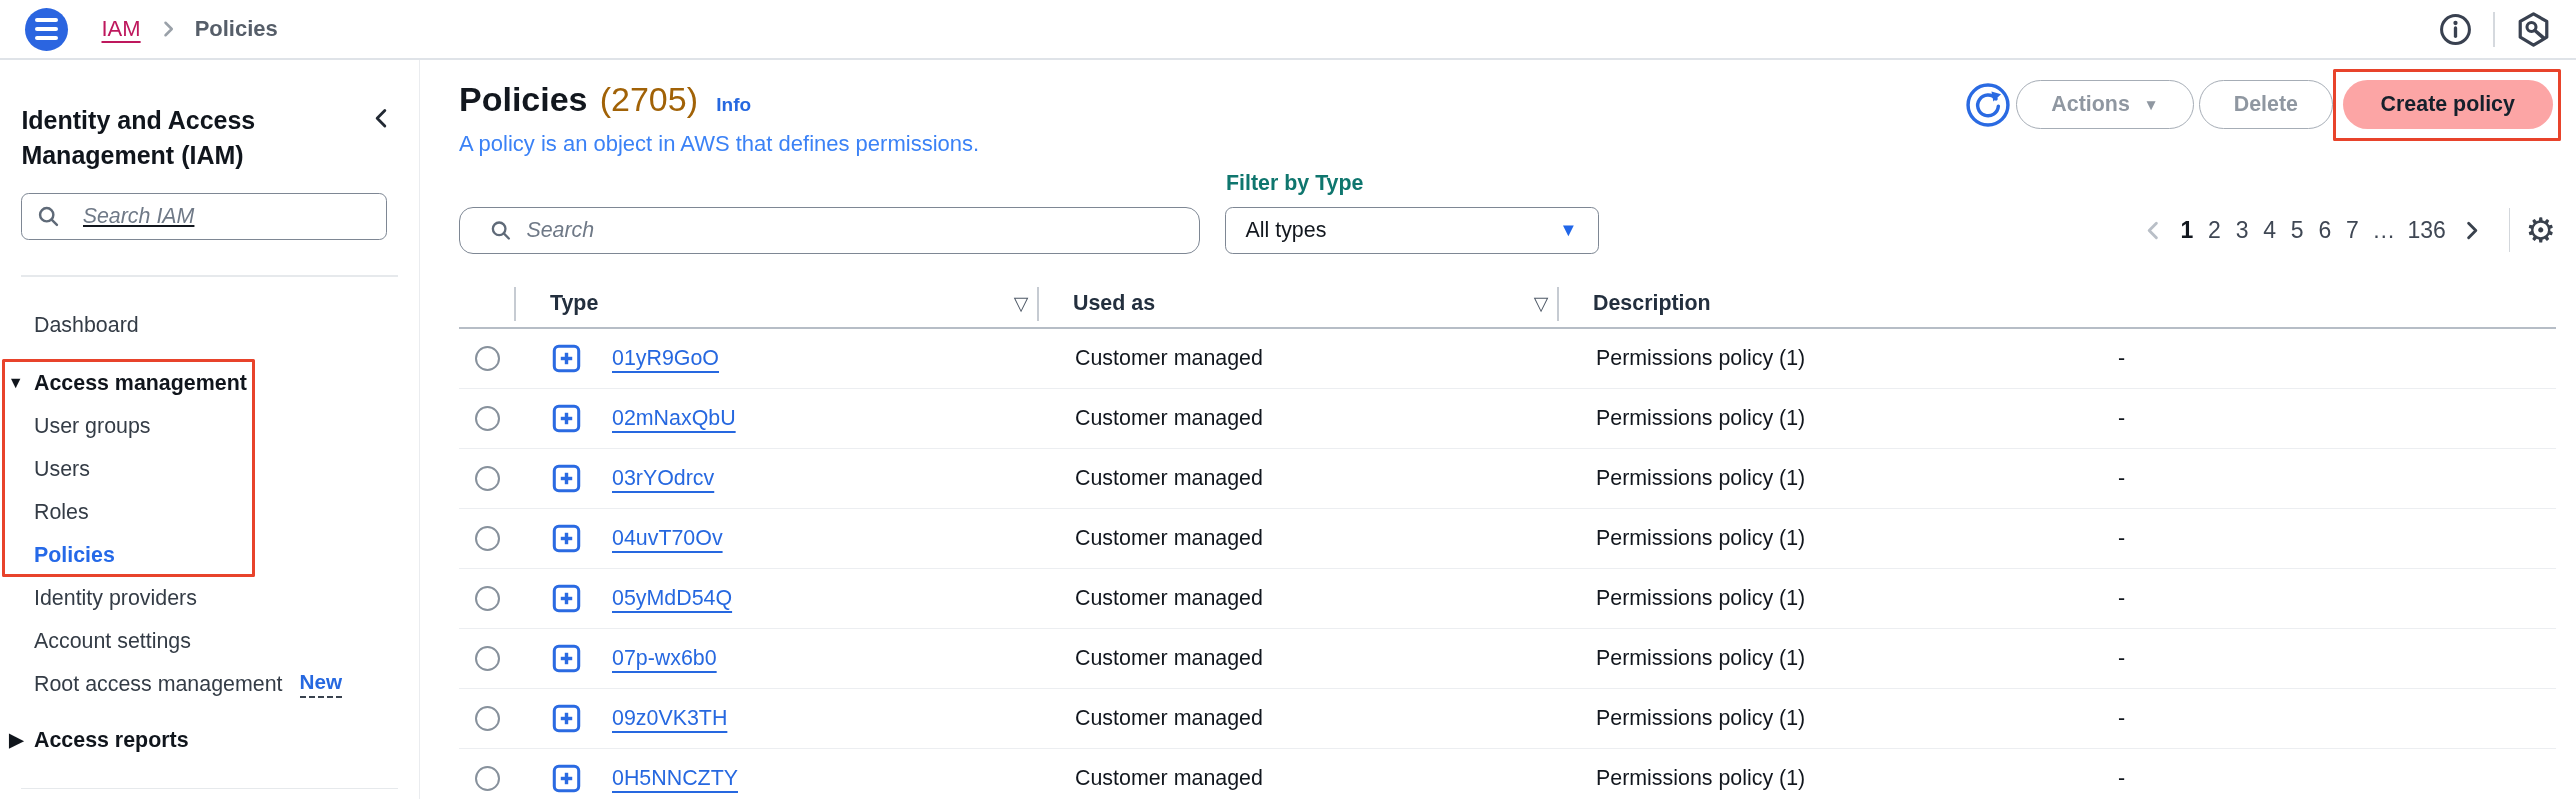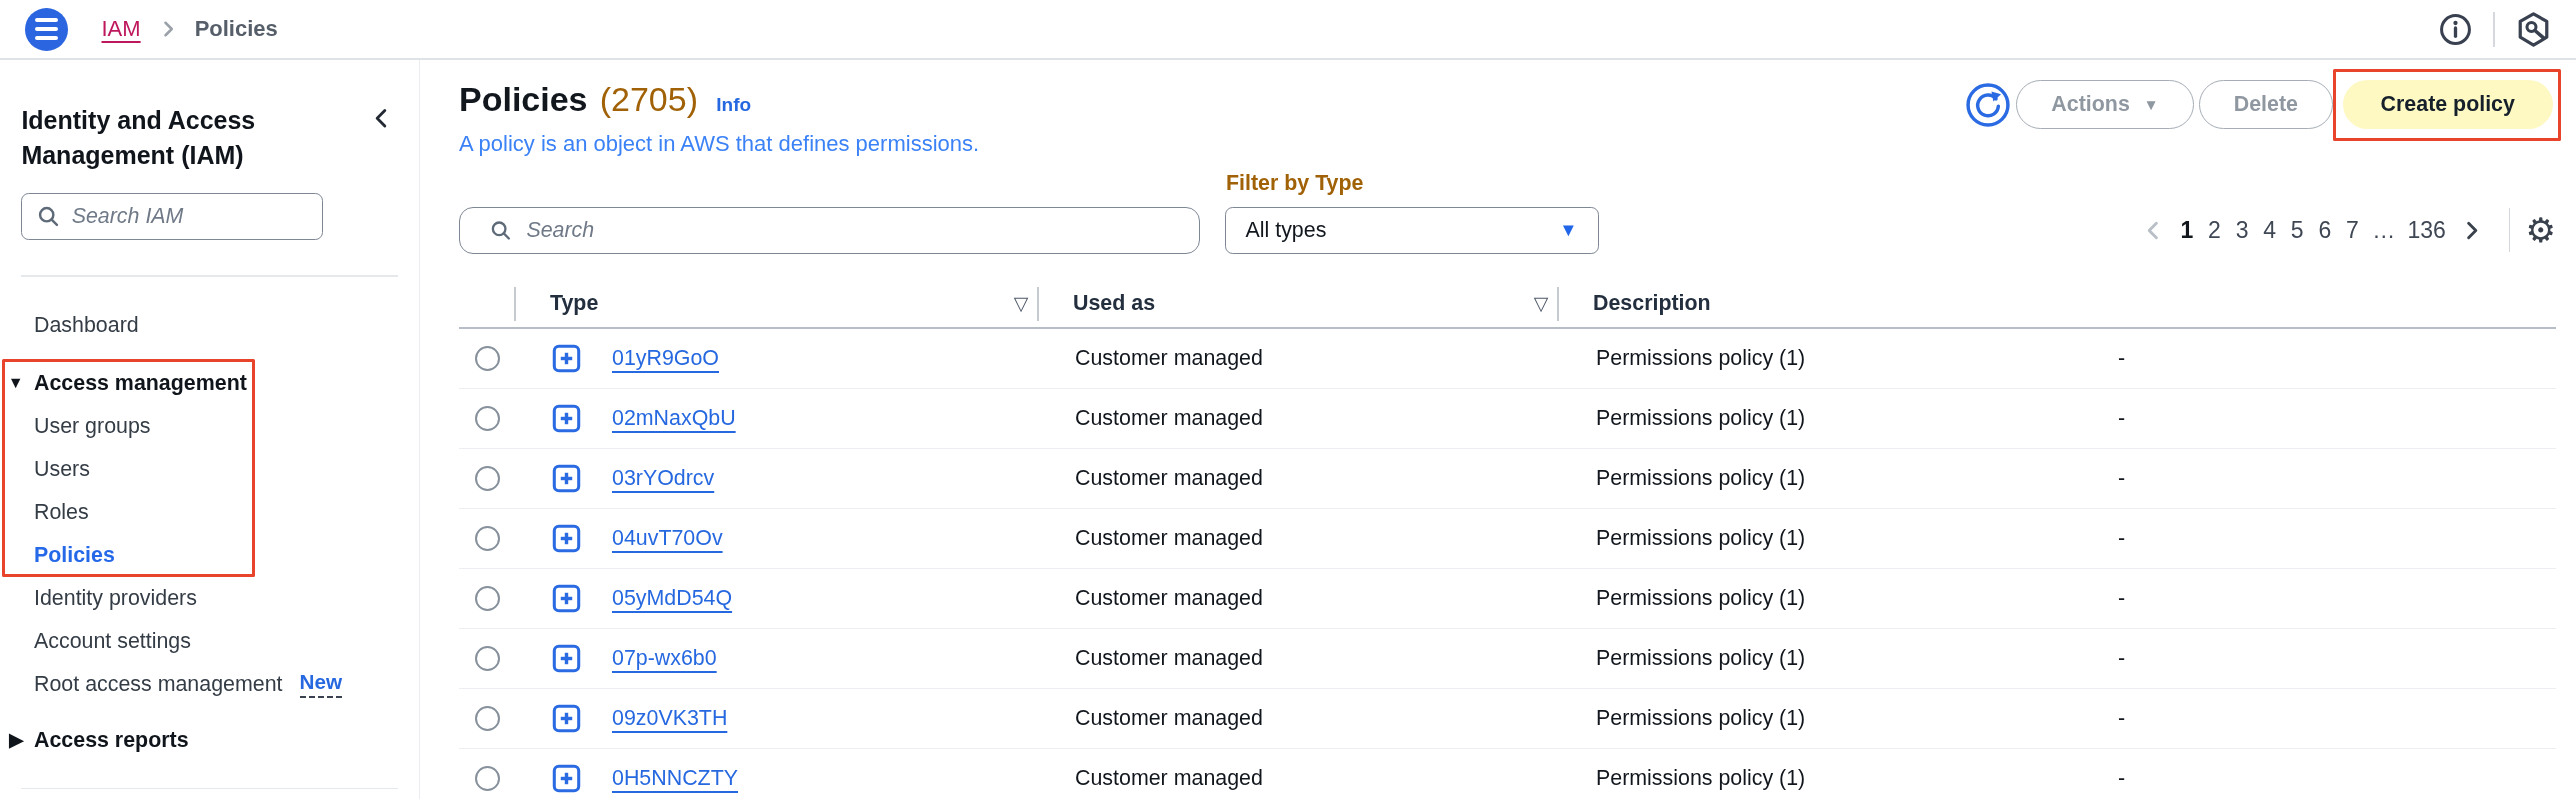--- a/index.html
+++ b/index.html
@@ -22,21 +22,21 @@
   .topbar-right { margin-left:auto; display:flex; align-items:center; gap:20px; }
   .tb-icon { cursor:pointer; display:flex; align-items:center; }
   .tb-divider { width:1.5px; height:35px; background:#d5d9de; }
 
   
   .layout { display:flex; height:739px; }
   aside { width:420px; flex:none; border-right:1.5px solid #eaecef; position:relative; }
 
   .sb-title { margin:43px 21.4px 0 21.4px; padding-right:54px; font-size:25px; line-height:35px; font-weight:bold; color:#10151c; position:relative; }
   .sb-collapse { position:absolute; right:4.6px; top:3.1px; color:#222933; cursor:pointer; }
-  .sb-search { margin:20px 0 0 21.4px; width:302px; height:47px; border:1.9px solid #7e8794; border-radius:7.7px; display:flex; align-items:center; gap:9px; padding:0 13.8px; background:#fff; }
+  .sb-search { margin:20px 0 0 21.4px; width:366px; height:47px; border:1.9px solid #7e8794; border-radius:7.7px; display:flex; align-items:center; gap:20px; padding:0 13.8px; background:#fff;text-decoration:underline; }
   .sb-search svg { flex:none; }
   .sb-search input { border:none; outline:none; width:100%; font-family:inherit; font-size:21.4px; color:#3a424c; background:transparent; }
   .sb-search input::placeholder { color:#6f7987; font-style:italic; opacity:1; }
   .sb-divider { height:1.5px; background:#e6e9ec; margin:35px 21.4px 0 21.4px; }
   .sb-divider.bottom { margin-top:26px; }
 
   .side-nav { margin-top:27.6px; font-size:21.4px; }
   .nav-item { height:43px; display:flex; align-items:center; padding-left:34px; color:#343c46; cursor:pointer; position:relative; }
   .nav-item.section { font-weight:bold; color:#10151c; }
   .nav-item .caret { position:absolute; left:7.7px; font-size:16px; color:#10151c; }
@@ -55,30 +55,30 @@
   .ph-title-row { display:flex; align-items:baseline; gap:12.2px; }
   .page-title { font-size:34px; font-weight:bold; color:#12171e; }
   .page-count { font-size:34px; color:#a16207; font-weight:normal; }
   .info-link { font-size:19px; font-weight:bold; color:#2668e0; cursor:pointer; margin-left:6.1px; }
   .subtitle { margin-top:12.2px; font-size:22px; color:#3b82f6; }
   .ph-actions { margin-left:auto; display:flex; align-items:center; gap:5px; align-self:flex-start; margin-top:-1.5px; height:52px; }
   .refresh-btn { cursor:pointer; display:flex; align-items:center; }
   .btn { height:49px; border-radius:26px; border:1.9px solid #a6adb6; background:#fff; color:#8f97a1; font-weight:bold; font-size:21.4px; font-family:inherit; padding:0 34px; display:flex; align-items:center; gap:13.8px; cursor:pointer; }
   .btn .dd-caret { font-size:15.3px; color:#8f97a1; }
   .create-wrap { position:relative; margin-left:4.6px; margin-right:3.1px; }
-  .btn-create { background:#fef9c3; border:none; color:#15202b; padding:0 38px; }
+  .btn-create { background:#fca5a5; border:none; color:#15202b; padding:0 38px; }
   .create-annotation { left:-10px; right:-8.4px; top:-11.5px; bottom:-11.5px; }
 
   
   .toolbar { display:flex; align-items:flex-end; margin-top:13.8px; }
   .search-main { width:741px; height:47px; border:1.9px solid #7e8794; border-radius:14px; display:flex; align-items:center; gap:12.2px; padding:0 29px; background:#fff; }
   .search-main input { border:none; outline:none; width:100%; font-family:inherit; font-size:21.4px; color:#3a424c; background:transparent; }
   .search-main input::placeholder { color:#6f7987; font-style:italic; opacity:1; }
   .filter-group { margin-left:24.5px; display:flex; flex-direction:column; }
-  .filter-label { font-size:21.4px; font-weight:bold; color:#a16207; margin-bottom:10.7px; margin-left:1.5px; }
+  .filter-label { font-size:21.4px; font-weight:bold; color:#0f766e; margin-bottom:10.7px; margin-left:1.5px; }
   .type-select { width:374px; height:47px; border:1.9px solid #7e8794; border-radius:7.7px; display:flex; align-items:center; justify-content:space-between; padding:0 20px; font-size:21.4px; color:#12171e; cursor:pointer; background:#fff; }
   .select-caret { color:#2166e8; font-size:18.4px; }
 
   .pager { margin-left:auto; display:flex; align-items:center; height:47px; font-size:23px; color:#3f4754; }
   .pager .pchev { padding:0 7.7px; cursor:pointer; display:flex; align-items:center; }
   .pchev.prev { color:#b9bfc7; }
   .pchev.next { color:#39414d; }
   .page-num { min-width:27.6px; text-align:center; padding:0 6.1px; cursor:pointer; }
   .page-num.current { font-weight:bold; color:#12171e; }
   .page-ellipsis { padding:0 6.1px; color:#3f4754; }

